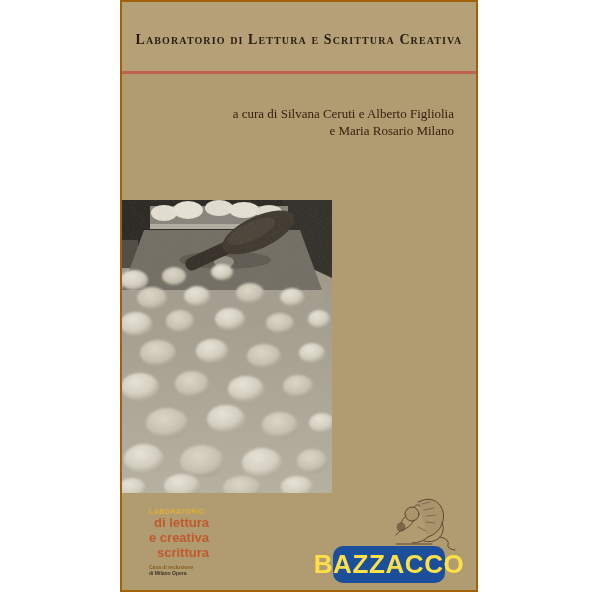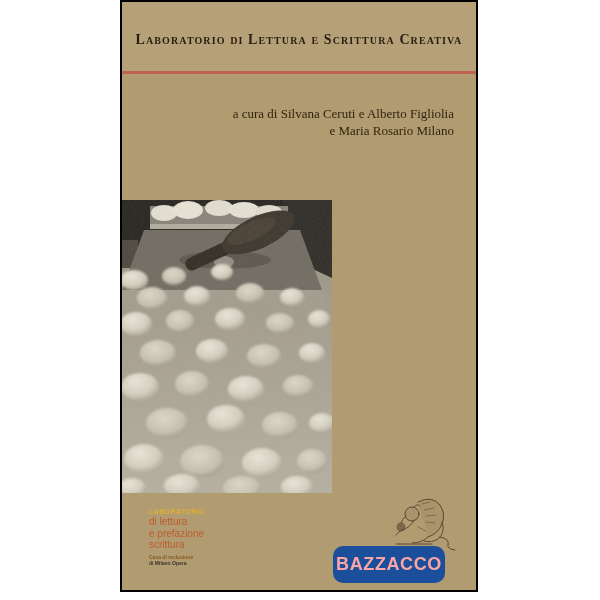--- a/index.html
+++ b/index.html
@@ -2,47 +2,47 @@
 <html><head>
 <meta charset="utf-8">
 <style>
   html,body{margin:0;padding:0;}
   body{
     width:600px;height:600px;background:#ffffff;position:relative;overflow:hidden;
     font-family:"Liberation Serif", serif;
   }
   .cover{
     position:absolute;left:120px;top:0;width:358px;height:592px;box-sizing:border-box;
-    background:#b19b71;border:2px solid #000000;
+    background:#b19b71;border:2px solid #a16207;
   }
   .header-zone{position:absolute;left:0;top:0;width:100%;height:69px;background:#b5a078;}
   .header-label{
     position:absolute;left:0;top:30px;width:100%;text-align:center;
     font-variant:small-caps;font-weight:bold;font-size:14px;letter-spacing:1.1px;color:#271d11;
   }
   .divider{position:absolute;left:0;top:69px;width:100%;height:3px;background:#bf6250;}
   .title-block{position:absolute;top:92px;left:0;right:22px;text-align:right;color:#2a1d0e;}
   .title{font-size:22px;font-weight:bold;letter-spacing:0.4px;line-height:1.1;}
   .subtitle{font-size:10.5px;font-weight:bold;letter-spacing:2.1px;margin-top:6px;color:#33230f;}
   .credits{margin-top:12px;font-size:13px;line-height:1.3;color:#33230f;}
   .photo{position:absolute;left:0;top:198px;width:210px;height:293px;}
   .photo svg{display:block;width:210px;height:293px;}
   .lab-logo{position:absolute;left:27px;top:506px;font-family:"Liberation Sans", sans-serif;line-height:1.15;}
   .lab-l1{font-size:7px;font-weight:bold;letter-spacing:0.4px;color:#dfaf33;}
-  .lab-l2{font-size:10px;font-weight:normal;color:#bf5a2e;}
+  .lab-l2{font-size:13px;font-weight:bold;color:#bf5a2e;text-align:right;}
   .lab-small{margin-top:3px;font-size:5px;font-weight:bold;color:#8a5c20;line-height:1.3;}
   .lab-small2{font-size:5px;font-weight:bold;color:#3d342a;line-height:1.3;}
   .publisher-mark{position:absolute;left:266px;top:490px;width:68px;height:62px;z-index:1;}
   .banner{
     position:absolute;left:211px;top:544px;width:112px;height:37px;border-radius:10px;
     background:#1b4e9b;z-index:2;display:flex;align-items:center;justify-content:center;
   }
   .banner-label{
-    font-family:"Liberation Sans", sans-serif;font-weight:bold;font-size:18px;
-    letter-spacing:0.6px;color:#fca5a5;
+    font-family:"Liberation Sans", sans-serif;font-weight:bold;font-size:26px;
+    letter-spacing:0.6px;color:#fde047;
   }
 </style>
 </head>
 <body>
 
 <div class="cover">
 
   <div class="header-zone"></div>
   <div class="header-label">Laboratorio di Lettura e Scrittura Creativa</div>
   <div class="divider"></div>
@@ -139,21 +139,21 @@
         <ellipse cx="175" cy="287" rx="16" ry="11" fill="url(#ball)"></ellipse>
       </g>
 
       <rect x="0" y="0" width="210" height="293" filter="url(#grainF)" opacity="0.8"></rect>
     </svg>
   </div>
 
   <div class="lab-logo">
     <div class="lab-l1">LABORATORIO</div>
     <div class="lab-l2">di lettura</div>
-    <div class="lab-l2">e prefazione</div>
+    <div class="lab-l2">e creativa</div>
     <div class="lab-l2">scrittura</div>
     <div class="lab-small">Casa di reclusione</div>
     <div class="lab-small2">di Milano Opera</div>
   </div>
 
   <div class="publisher-mark">
     <svg viewBox="0 0 68 62" width="68" height="62">
       <g stroke="#4a3b29" fill="none" stroke-width="1" opacity="0.85" stroke-linecap="round">
         <path d="M30,10 Q44,3 52,13 Q58,22 54,32 Q50,42 40,45" fill="#8f7c5a" fill-opacity="0.28"></path>
         <circle cx="24" cy="22" r="7" fill="#8f7c5a" fill-opacity="0.28"></circle>

